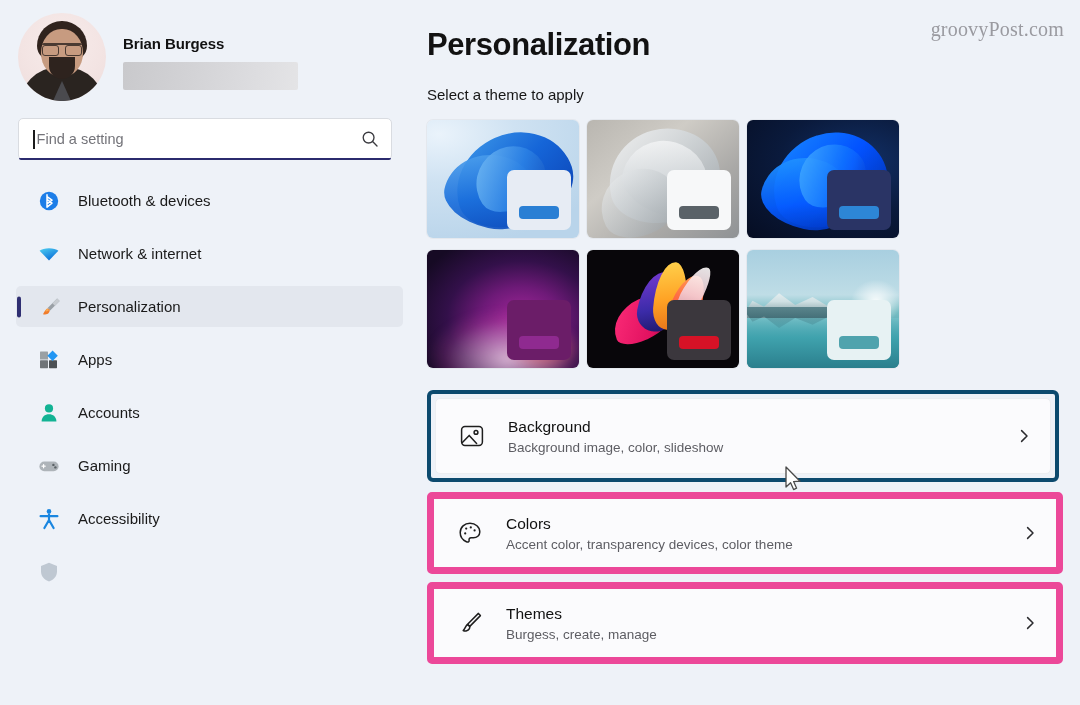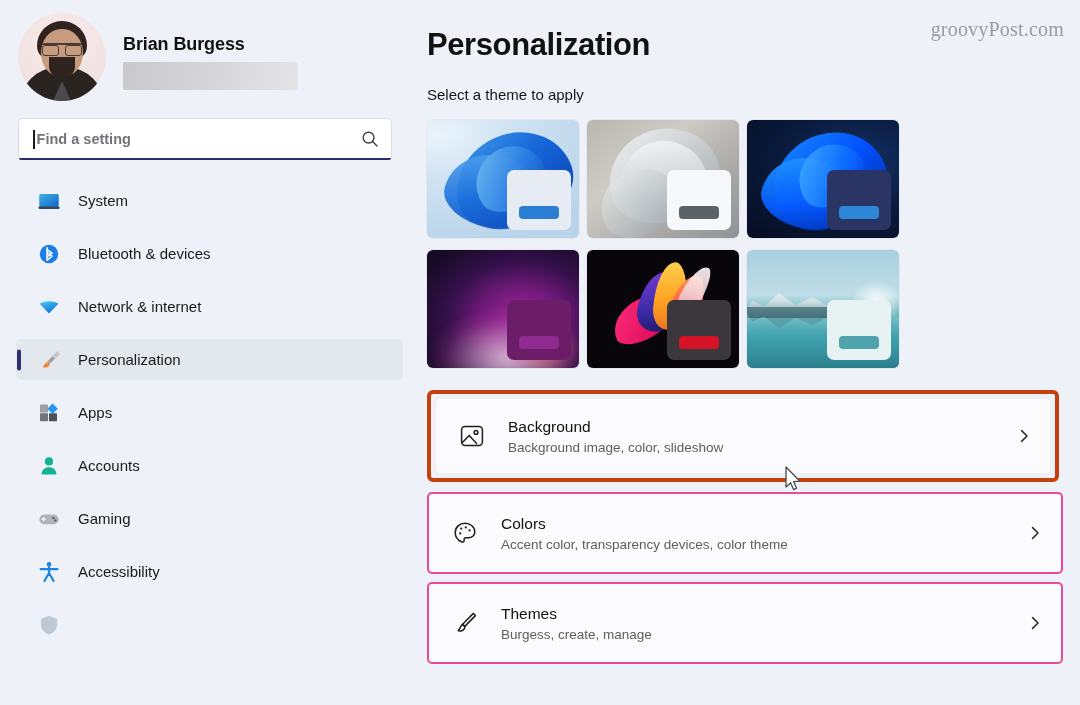--- a/index.html
+++ b/index.html
@@ -124,21 +124,21 @@
     height: 20px;
     background: #4a4a4e;
     clip-path: polygon(50% 0, 100% 100%, 0 100%);
   }
 
   .account-text {
     margin-left: 17px;
     padding-top: 8px;
   }
   .account-name {
-    font-size: 18px;
+    font-size: 15px;
     font-weight: 700;
     color: #121212;
     letter-spacing: -0.1px;
     line-height: 22px;
   }
   .account-email-blur {
     margin-top: 7px;
     width: 175px;
     height: 28px;
     border-radius: 2px;
@@ -176,21 +176,20 @@
     height: 19px;
     background: #1b1b1b;
     flex: 0 0 1.6px;
     margin-right: 2px;
   }
   .search-placeholder {
     flex: 1;
     font-size: 14.5px;
     color: #737379;
     line-height: 20px;
-    font-weight: bold;
   }
   .search-icon {
     flex: 0 0 18px;
     width: 18px;
     height: 18px;
     color: #3b3b40;
   }
 
   .nav-list {
     margin-top: 20px;
@@ -447,30 +446,30 @@
     width: 640px;
   }
   .card-outer {
     position: relative;
     margin-bottom: 8px;
   }
   .card {
     width: 636px;
     height: 82px;
     background: #fbfbfd;
-    border: 2px solid #ec4899;
+    border: 7px solid #ec4899;
     border-radius: 5px;
     display: flex;
     align-items: center;
     padding: 0 18px 0 22px;
     cursor: pointer;
   }
   .card-outer.highlight {
     padding: 4px;
-    border: 4px solid #c2410c;
+    border: 4px solid #0c4a6e;
     border-radius: 6px;
     width: 632px;
     margin-left: 0;
     margin-bottom: 10px;
     background: #eef2f8;
   }
   .card-outer.highlight .card {
     width: 616px;
     height: 76px;
     border: 1px solid #eceef1;
@@ -547,36 +546,20 @@
           <svg viewBox="0 0 18 18" width="18" height="18" fill="none" stroke="currentColor" stroke-width="1.35">
             <circle cx="7.6" cy="7.6" r="5.4"></circle>
             <line x1="11.6" y1="11.6" x2="16" y2="16" stroke-linecap="round"></line>
           </svg>
         </div>
       </div>
     </div>
 
     <div class="nav-list">
 
-      <div class="nav-item">
-        <span class="nav-icon">
-          <svg viewBox="0 0 22 22" width="22" height="22">
-            <rect x="1.5" y="4" width="19" height="12.5" rx="1.6" fill="#1e8fd4"></rect>
-            <rect x="1.5" y="4" width="19" height="12.5" rx="1.6" fill="url(#sysg)"></rect>
-            <defs>
-              <linearGradient id="sysg" x1="0" y1="0" x2="1" y2="1">
-                <stop offset="0" stop-color="#3cb2e8"></stop>
-                <stop offset="1" stop-color="#1565c8"></stop>
-              </linearGradient>
-            </defs>
-            <rect x="0.5" y="16.3" width="21" height="2.6" rx="1.2" fill="#2b4a6b"></rect>
-          </svg>
-        </span>
-        <span class="nav-label">System</span>
-      </div>
 
       <div class="nav-item">
         <span class="nav-icon">
           <svg viewBox="0 0 22 22" width="22" height="22">
             <circle cx="11" cy="11" r="9.2" fill="#1d7ee8"></circle>
             <path d="M9 6.6 L14 10.2 L9 14 L9 4.8 L9 17.2 L14 13.1 L9 9.4" stroke="#ffffff" stroke-width="1.5" fill="none" stroke-linejoin="round" stroke-linecap="round"></path>
           </svg>
         </span>
         <span class="nav-label">Bluetooth &amp; devices</span>
       </div>

